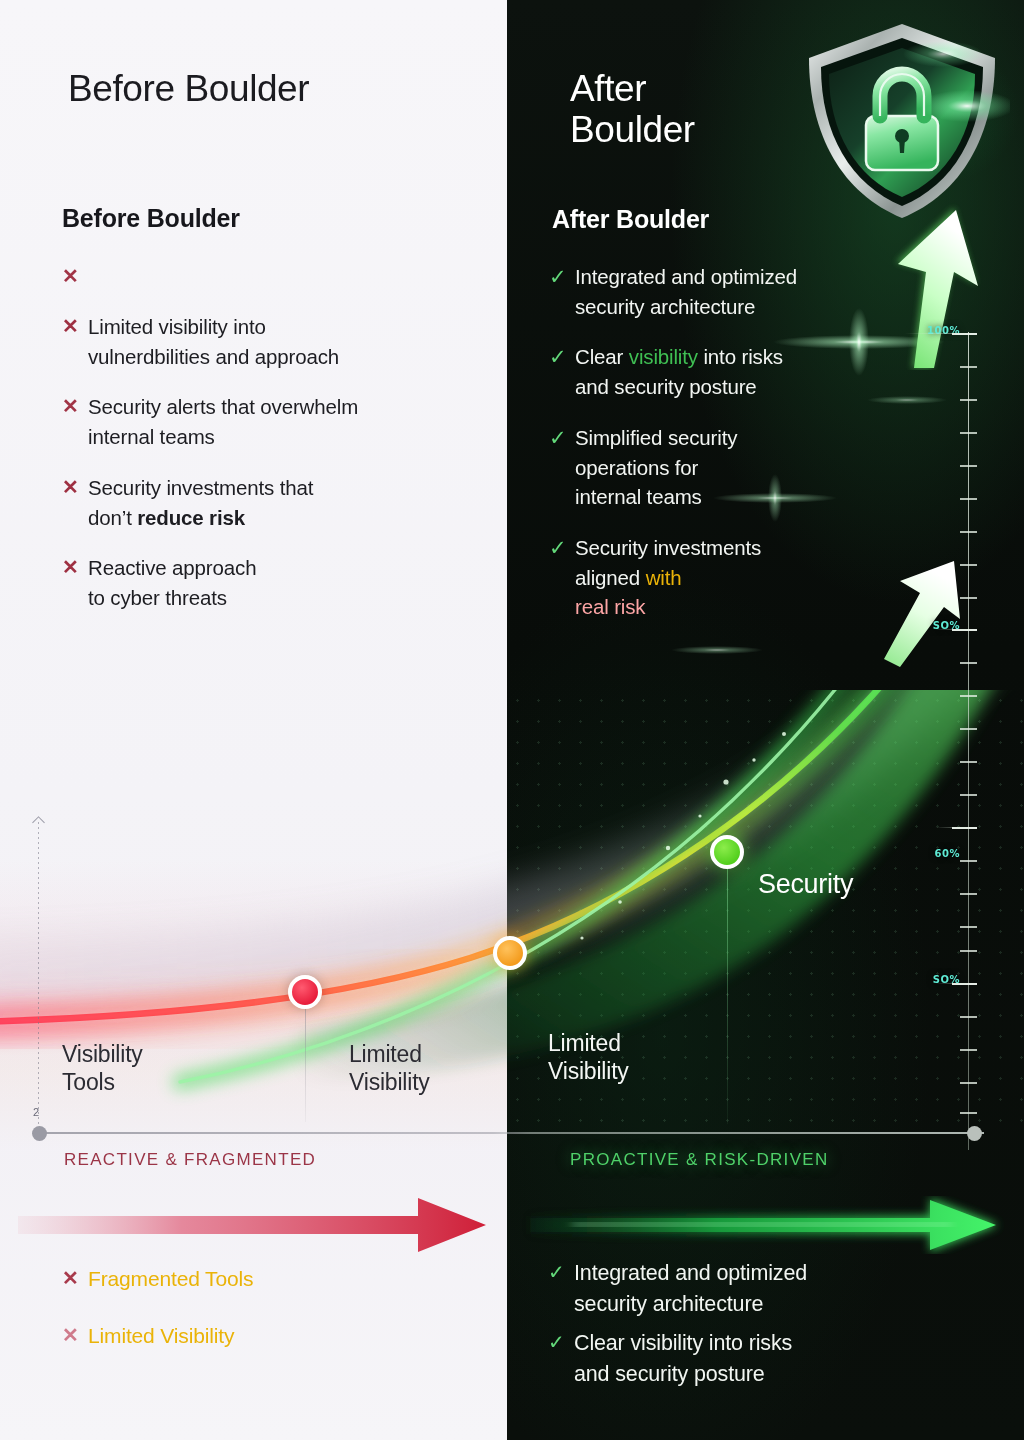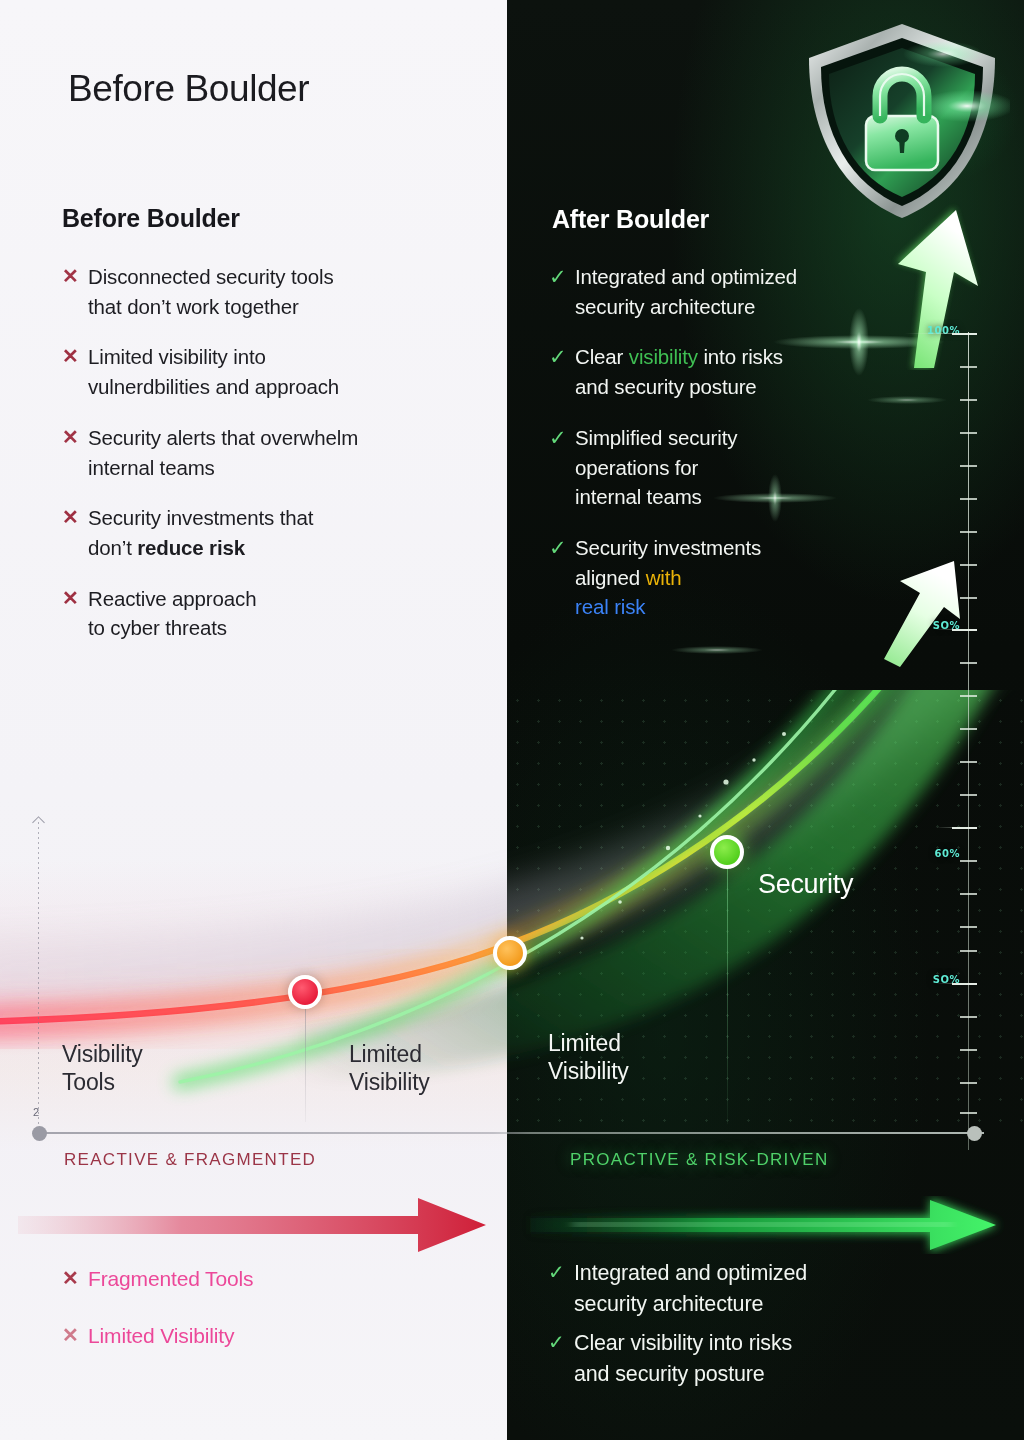--- a/index.html
+++ b/index.html
@@ -74,21 +74,21 @@
   #blist-left .bmark{ color:#9e3042; }
   #blist-left .btext{ color:#1d1d22; font-weight:400; }
   #blist-left .bitem:nth-child(1) .bmark,
   #blist-left .bitem:nth-child(3) .bmark{ color:#a13446; }
   .strong{ font-weight:700; }
 
   #blist-right .bmark{ color:#63d97a; font-weight:400; font-size:21px; }
   #blist-right .btext{ color:#f2f5f2; font-weight:400; }
   .hl-green{ color:#3fbf53; }
   .hl-green-soft{ color:#eab308; }
-  .hl-green-strong{ color:#3b82f6; }
+  .hl-green-strong{ color:#fca5a5; }
 
   
   #chart{ position:absolute; left:0; top:690px; width:1024px; height:470px; pointer-events:none; }
 
   .clabel{ position:absolute; line-height:1.2; letter-spacing:-.2px; }
 
   #lbl-poor{ left:62px; top:820px; font-size:23px; color:#2c2c33; width:210px; }
   #lbl-frag{ left:62px; top:1041px; font-size:23px; color:#2c2c33; width:200px; }
   #lbl-limv-left{ left:349px; top:1041px; font-size:23px; color:#2c2c33; width:180px; }
   #lbl-limv-right{ left:548px; top:1030px; font-size:23px; color:#f4f7f4; width:180px; }
@@ -169,21 +169,21 @@
 
   
   #arrow-red{ position:absolute; left:0px; top:1196px; width:500px; height:58px; }
   #arrow-green{ position:absolute; left:512px; top:1196px; width:500px; height:58px; }
 
   
   .flist{ position:absolute; }
   #flist-left{ left:62px; top:1264px; width:420px; }
   #flist-right{ left:548px; top:1258px; width:430px; }
   #flist-left .bitem{ margin-bottom:27px; }
-  #flist-left .btext{ font-size:21px; color:#ec4899; }
+  #flist-left .btext{ font-size:21px; color:#eab308; }
   #flist-left .bmark{ color:#a83a4c; }
   #flist-left .bitem:nth-child(2) .bmark{ color:#cf7a8b; }
   #flist-right .bitem{ margin-bottom:9px; }
   #flist-right .btext{ font-size:21.5px; color:#f2f6f2; line-height:1.42; }
   #flist-right .bmark{ color:#63d97a; font-weight:400; }
 
   
   #shield{ position:absolute; left:795px; top:18px; width:215px; height:205px; }
   #shield-glow{
     position:absolute; left:760px; top:0px; width:280px; height:250px;
@@ -238,31 +238,31 @@
         <path d="M-22 -10 L-22 -30 A22 22 0 0 1 22 -30 L22 -10" fill="none" stroke="#e8faee" stroke-width="2.2"></path>
         <circle cx="0" cy="10" r="7" fill="#0f3d22"></circle>
         <path d="M-3 12 L3 12 L2 27 L-2 27 Z" fill="#0f3d22"></path>
       </g>
       <ellipse cx="172" cy="88" rx="48" ry="16" fill="url(#flare)"></ellipse>
       <ellipse cx="148" cy="36" rx="40" ry="13" fill="url(#flare)" opacity=".7"></ellipse>
     </svg>
   </div>
 
   <div class="hero" id="hero-left">Before Boulder</div>
+  <div class="hero" id="hero-right">
+    <div>After</div>
+    <div>Boulder</div>
+  </div>
 
   <div class="sub" id="sub-left">Before Boulder</div>
   <div class="sub" id="sub-right">After Boulder</div>
 
   <div class="blist" id="blist-left">
     <div class="bitem">
       <span class="bmark">✕</span>
-      <span class="btext">
-        <span>Disconnected security tools</span><br>
-        <span>that don’t work together</span>
-      </span>
     </div>
     <div class="bitem">
       <span class="bmark">✕</span>
       <span class="btext">
         <span>Limited visibility into</span><br>
         <span>vulnerdbilities and approach</span>
       </span>
     </div>
     <div class="bitem">
       <span class="bmark">✕</span>

